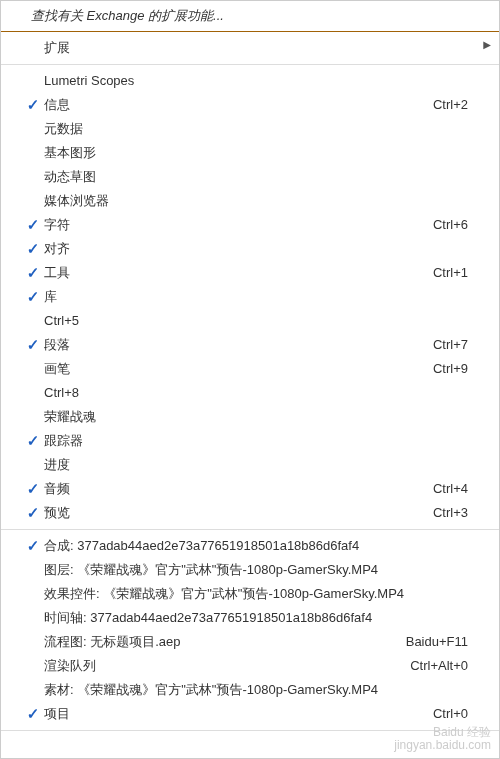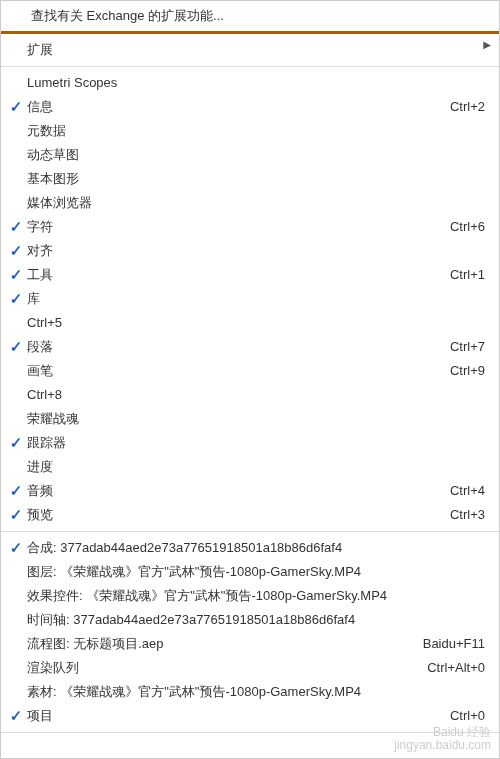--- a/index.html
+++ b/index.html
@@ -9,24 +9,25 @@
       background: #fff;
       font-family: "Microsoft YaHei", "SimSun", sans-serif;
       font-size: 13px;
       color: #333;
       border: 1px solid #ccc;
       overflow: hidden;
       position: relative;
     }
     .menu-top {
       padding: 6px 8px 6px 30px;
-      border-bottom: 3px solid #a16207;
+      border-bottom: 1px solid #a16207;
+      font-style: italic;
     }
     .menu-section {
-      padding: 4px 0;
+      padding: 4px 17px;
       border-bottom: 1px solid #ddd;
     }
     .menu-section:last-child { border-bottom: none; }
     .menu-item {
       display: flex;
       align-items: center;
       padding: 3px 8px 3px 4px;
       line-height: 18px;
       height: 24px;
     }
@@ -97,26 +98,26 @@
       <span class="label-col">信息</span>
       <span class="shortcut-col">Ctrl+2</span>
     </div>
     <div class="menu-item">
       <span class="check-col"></span>
       <span class="label-col">元数据</span>
       <span class="shortcut-col"></span>
     </div>
     <div class="menu-item">
       <span class="check-col"></span>
+      <span class="label-col">基本图形</span>
+      <span class="shortcut-col"></span>
+    </div>
+    <div class="menu-item">
+      <span class="check-col"></span>
       <span class="label-col">动态草图</span>
-      <span class="shortcut-col"></span>
-    </div>
-    <div class="menu-item">
-      <span class="check-col"></span>
-      <span class="label-col">基本图形</span>
       <span class="shortcut-col"></span>
     </div>
     <div class="menu-item">
       <span class="check-col"></span>
       <span class="label-col">媒体浏览器</span>
       <span class="shortcut-col"></span>
     </div>
     <div class="menu-item">
       <span class="check-col">
         <span class="checkmark">✓</span>

